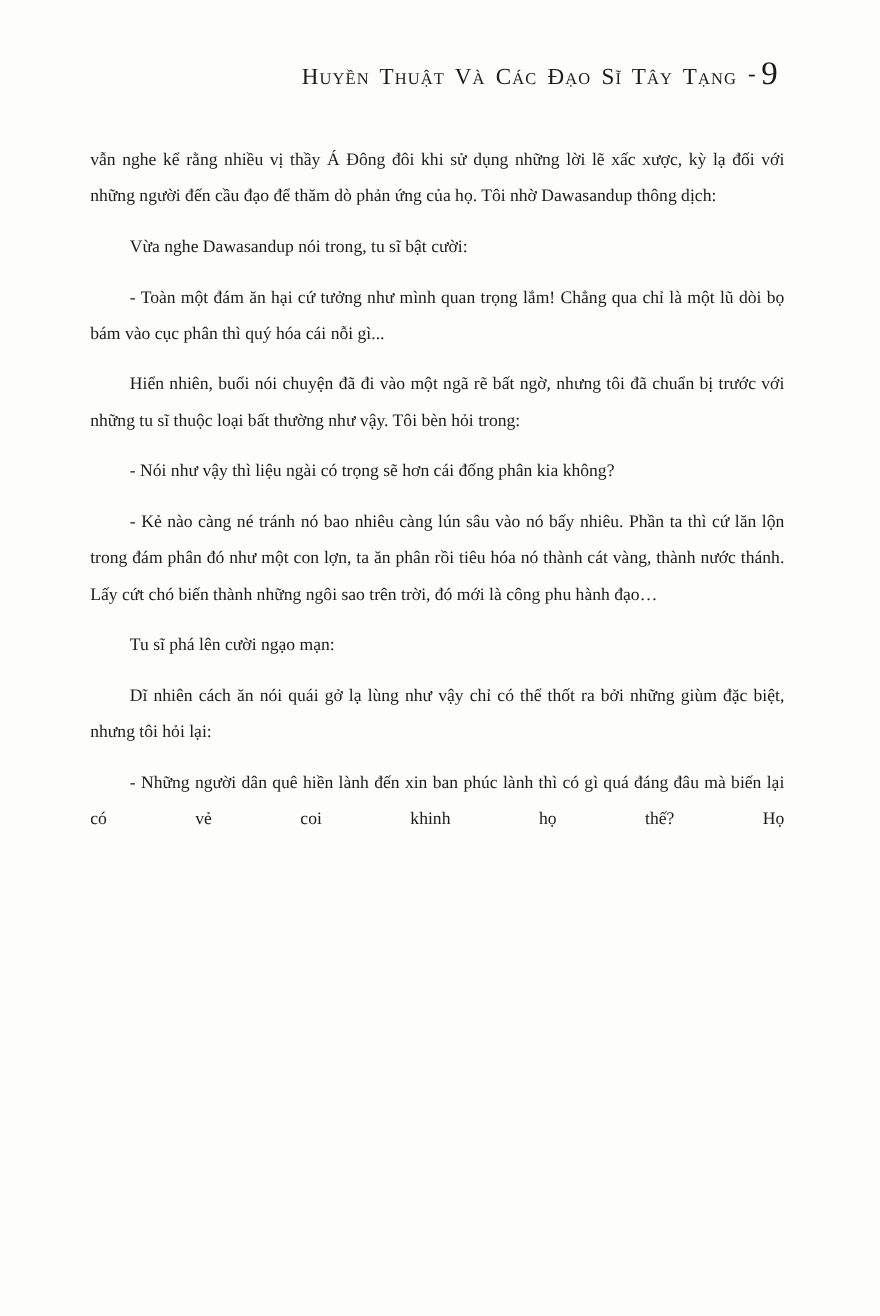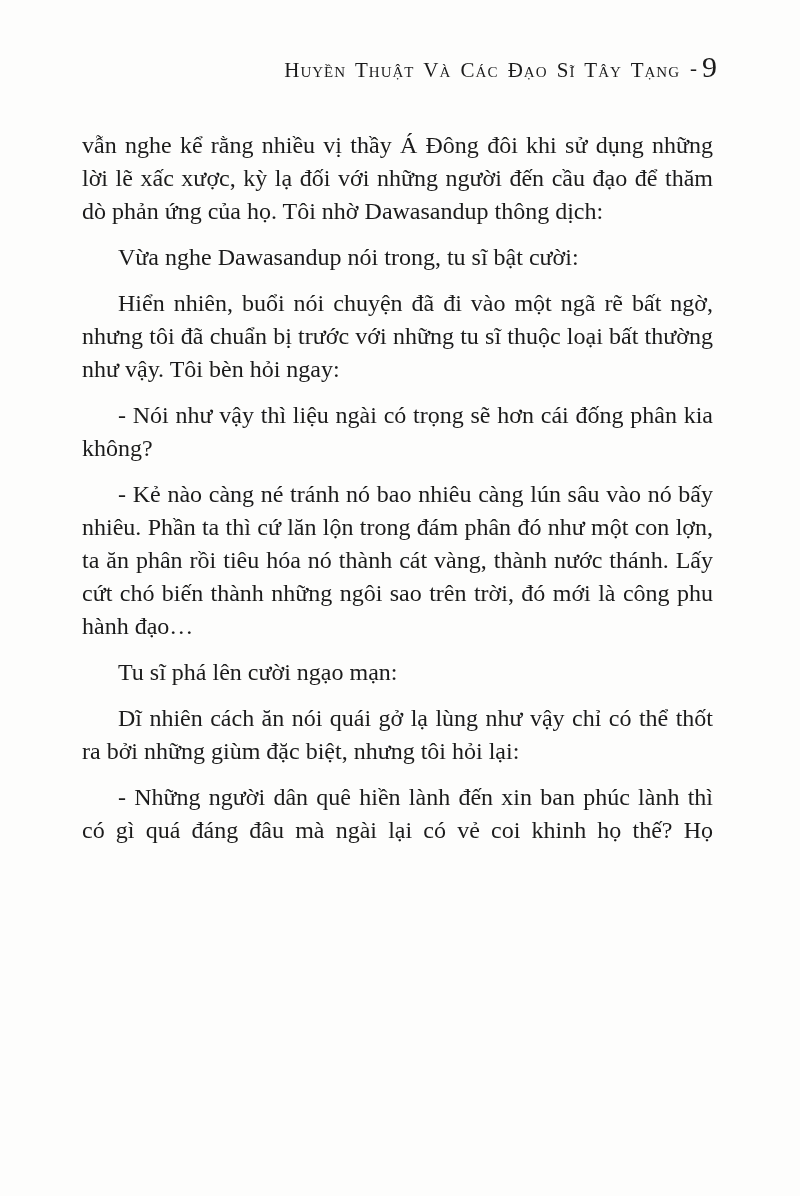--- a/index.html
+++ b/index.html
@@ -12,21 +12,21 @@
     width: 800px;
     height: 1196px;
     background: #fdfdfc;
     color: #1b1b1b;
     font-family: "Liberation Serif", serif;
     overflow: hidden;
   }
   .page-header {
     position: absolute;
     top: 50px;
-    left: 86px;
+    left: 76px;
     width: 631px;
     text-align: right;
     white-space: nowrap;
   }
   .header-title {
     font-variant: small-caps;
     font-size: 21px;
     letter-spacing: 1px;
     word-spacing: 3px;
   }
@@ -42,21 +42,21 @@
   }
   .content {
     position: absolute;
     top: 129px;
     left: 82px;
     width: 631px;
     text-align: justify;
   }
   .content p {
     margin: 0 0 13px 0;
-    font-size: 24px;
+    font-size: 16px;
     line-height: 33px;
     text-indent: 36px;
     font-family: Liberation Serif, serif;
   }
   .content p.no-indent {
     text-indent: 0;
   }
   .content p.justify-last {
     text-align-last: justify;
   }
@@ -66,21 +66,22 @@
 
 <div class="page">
 
   <div class="page-header">
     <span class="header-title">Huyền Thuật Và Các Đạo Sĩ Tây Tạng</span><span class="header-sep">-</span><span class="header-num">9</span>
   </div>
 
   <div class="content">
     <p class="no-indent">vẫn nghe kể rằng nhiều vị thầy Á Đông đôi khi sử dụng những lời lẽ xấc xược, kỳ lạ đối với những người đến cầu đạo để thăm dò phản ứng của họ. Tôi nhờ Dawasandup thông dịch:</p>
     <p>Vừa nghe Dawasandup nói trong, tu sĩ bật cười:</p>
-    <p>Hiển nhiên, buổi nói chuyện đã đi vào một ngã rẽ bất ngờ, nhưng tôi đã chuẩn bị trước với những tu sĩ thuộc loại bất thường như vậy. Tôi bèn hỏi ngay:</p>
+    <p>- Toàn một đám ăn hại cứ tưởng như mình quan trọng lắm! Chẳng qua chỉ là một lũ dòi bọ bám vào cục phân thì quý hóa cái nỗi gì...</p>
+    <p>Hiển nhiên, buổi nói chuyện đã đi vào một ngã rẽ bất ngờ, nhưng tôi đã chuẩn bị trước với những tu sĩ thuộc loại bất thường như vậy. Tôi bèn hỏi trong:</p>
     <p>- Nói như vậy thì liệu ngài có trọng sẽ hơn cái đống phân kia không?</p>
     <p>- Kẻ nào càng né tránh nó bao nhiêu càng lún sâu vào nó bấy nhiêu. Phần ta thì cứ lăn lộn trong đám phân đó như một con lợn, ta ăn phân rồi tiêu hóa nó thành cát vàng, thành nước thánh. Lấy cứt chó biến thành những ngôi sao trên trời, đó mới là công phu hành đạo…</p>
     <p>Tu sĩ phá lên cười ngạo mạn:</p>
     <p>Dĩ nhiên cách ăn nói quái gở lạ lùng như vậy chỉ có thể thốt ra bởi những giùm đặc biệt, nhưng tôi hỏi lại:</p>
-    <p class="justify-last">- Những người dân quê hiền lành đến xin ban phúc lành thì có gì quá đáng đâu mà ngài lại có vẻ coi khinh họ thế? Họ</p>
+    <p class="justify-last">- Những người dân quê hiền lành đến xin ban phúc lành thì có gì quá đáng đâu mà biến lại có vẻ coi khinh họ thế? Họ</p>
   </div>
 
 </div>
 
 </body></html>

